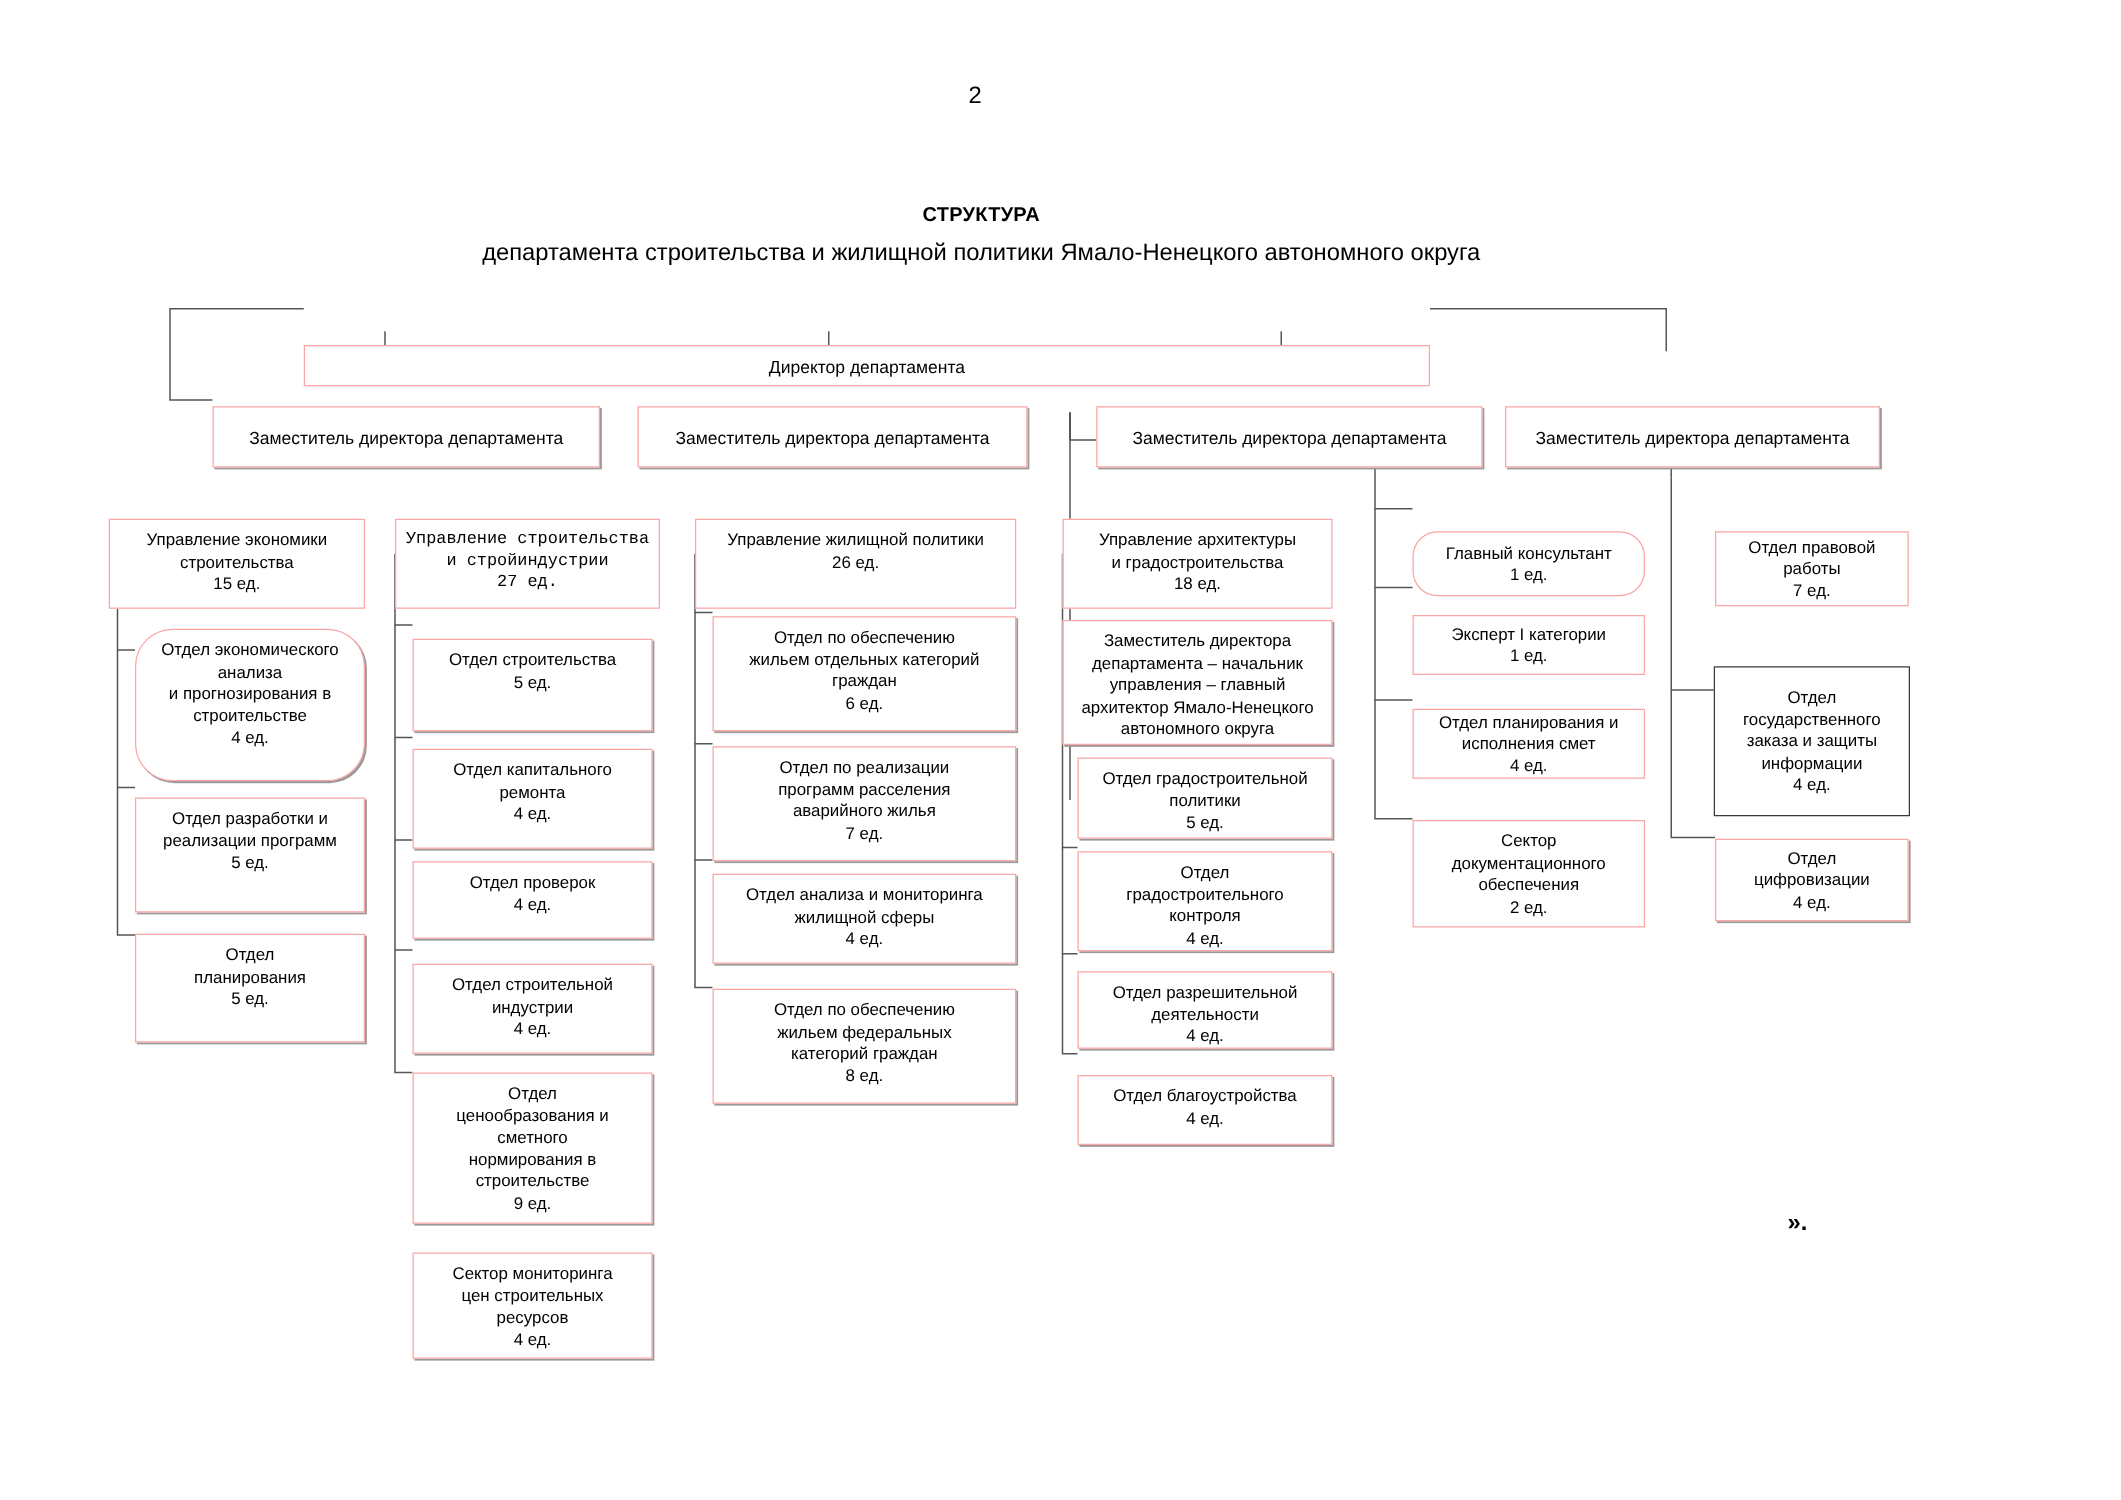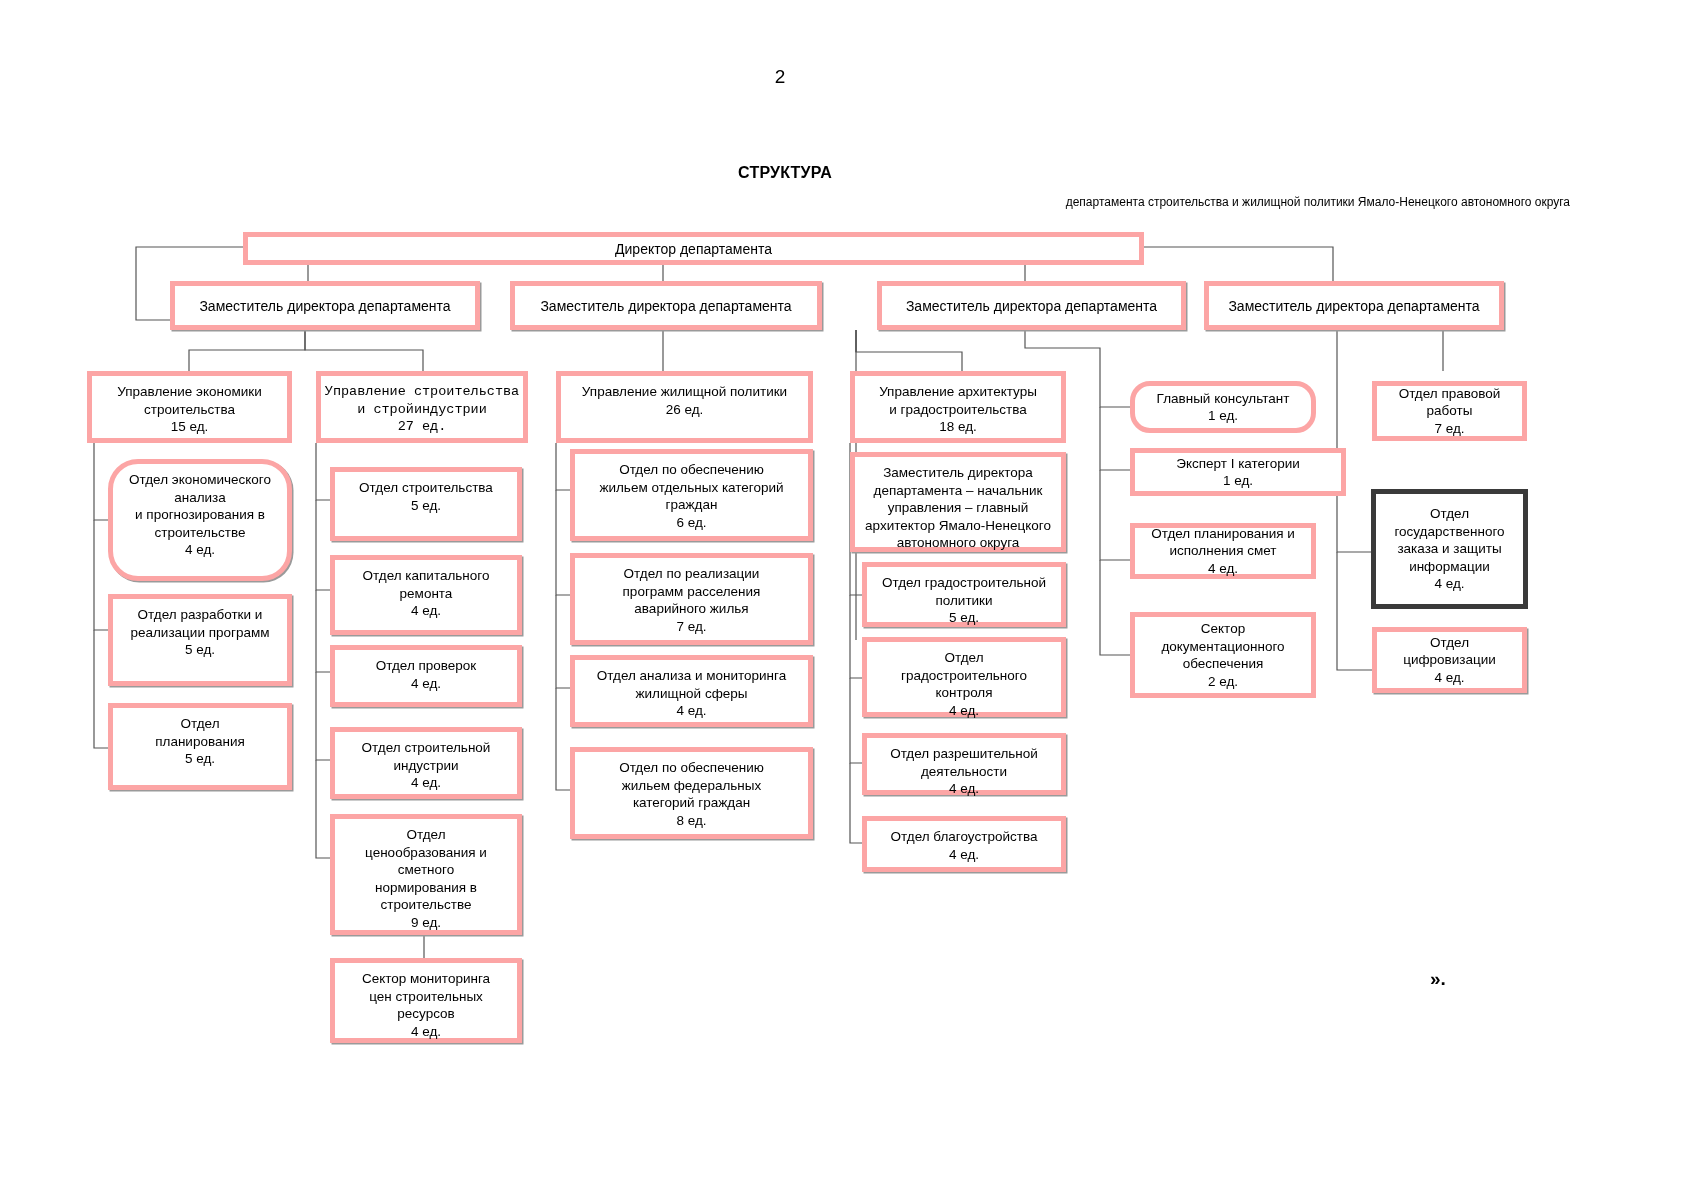--- a/index.html
+++ b/index.html
@@ -34,24 +34,23 @@
     width: 1570px;
     text-align: center;
   }
   .title-main {
     font-size: 16px;
     font-weight: bold;
     line-height: 26px;
     letter-spacing: 0.2px;
   }
   .title-sub {
-    font-size: 12px;
+    font-size: 19px;
     line-height: 27px;
     margin-top: 3px;
-    text-align: right;
   }
 
   .closing-quote {
     position: absolute;
     left: 1430px;
     top: 968px;
     font-size: 19px;
     font-weight: bold;
   }
 
@@ -68,30 +67,31 @@
     left: 0;
     top: 0;
     width: 1697px;
     height: 1200px;
     pointer-events: none;
   }
 
   .node {
     position: absolute;
     background: #ffffff;
-    border: 5px solid #fca5a5;
+    border: 1px solid #fca5a5;
     display: flex;
     align-items: flex-start;
     justify-content: center;
     padding-top: 7px;
     text-align: center;
     font-size: 13.5px;
     line-height: 17.5px;
     white-space: pre-line;
     z-index: 2;
+    margin-top: 44px;
   }
   .node.thick { border-color: #3a3a3a; }
   .node.shadow {
     box-shadow: 1.5px 1.5px 0 0 #9a9a9a;
   }
   .node.center-v { align-items: center; padding-top: 0; }
   .node.top-row {
     font-size: 14px;
     line-height: 18px;
   }
@@ -246,21 +246,21 @@
 контроля
 4 ед.</div>
   <div class="node shadow" style="left:862px; top:733px; width:204px; height:62px;">Отдел разрешительной
 деятельности
 4 ед.</div>
   <div class="node shadow" style="left:862px; top:816px; width:204px; height:56px;">Отдел благоустройства
 4 ед.</div>
 
   <div class="node center-v" style="left:1130px; top:381px; width:186px; height:52px;border-radius:20px;">Главный консультант
 1 ед.</div>
-  <div class="node center-v" style="left:1130px; top:448px; width:216px; height:48px;">Эксперт I категории
+  <div class="node center-v" style="left:1130px; top:448px; width:186px; height:48px;">Эксперт I категории
 1 ед.</div>
   <div class="node center-v" style="left:1130px; top:523px; width:186px; height:56px;">Отдел планирования и
 исполнения смет
 4 ед.</div>
   <div class="node center-v" style="left:1130px; top:612px; width:186px; height:86px;">Сектор
 документационного
 обеспечения
 2 ед.</div>
 
   <div class="node center-v" style="left:1372px; top:381px; width:155px; height:60px;">Отдел правовой

